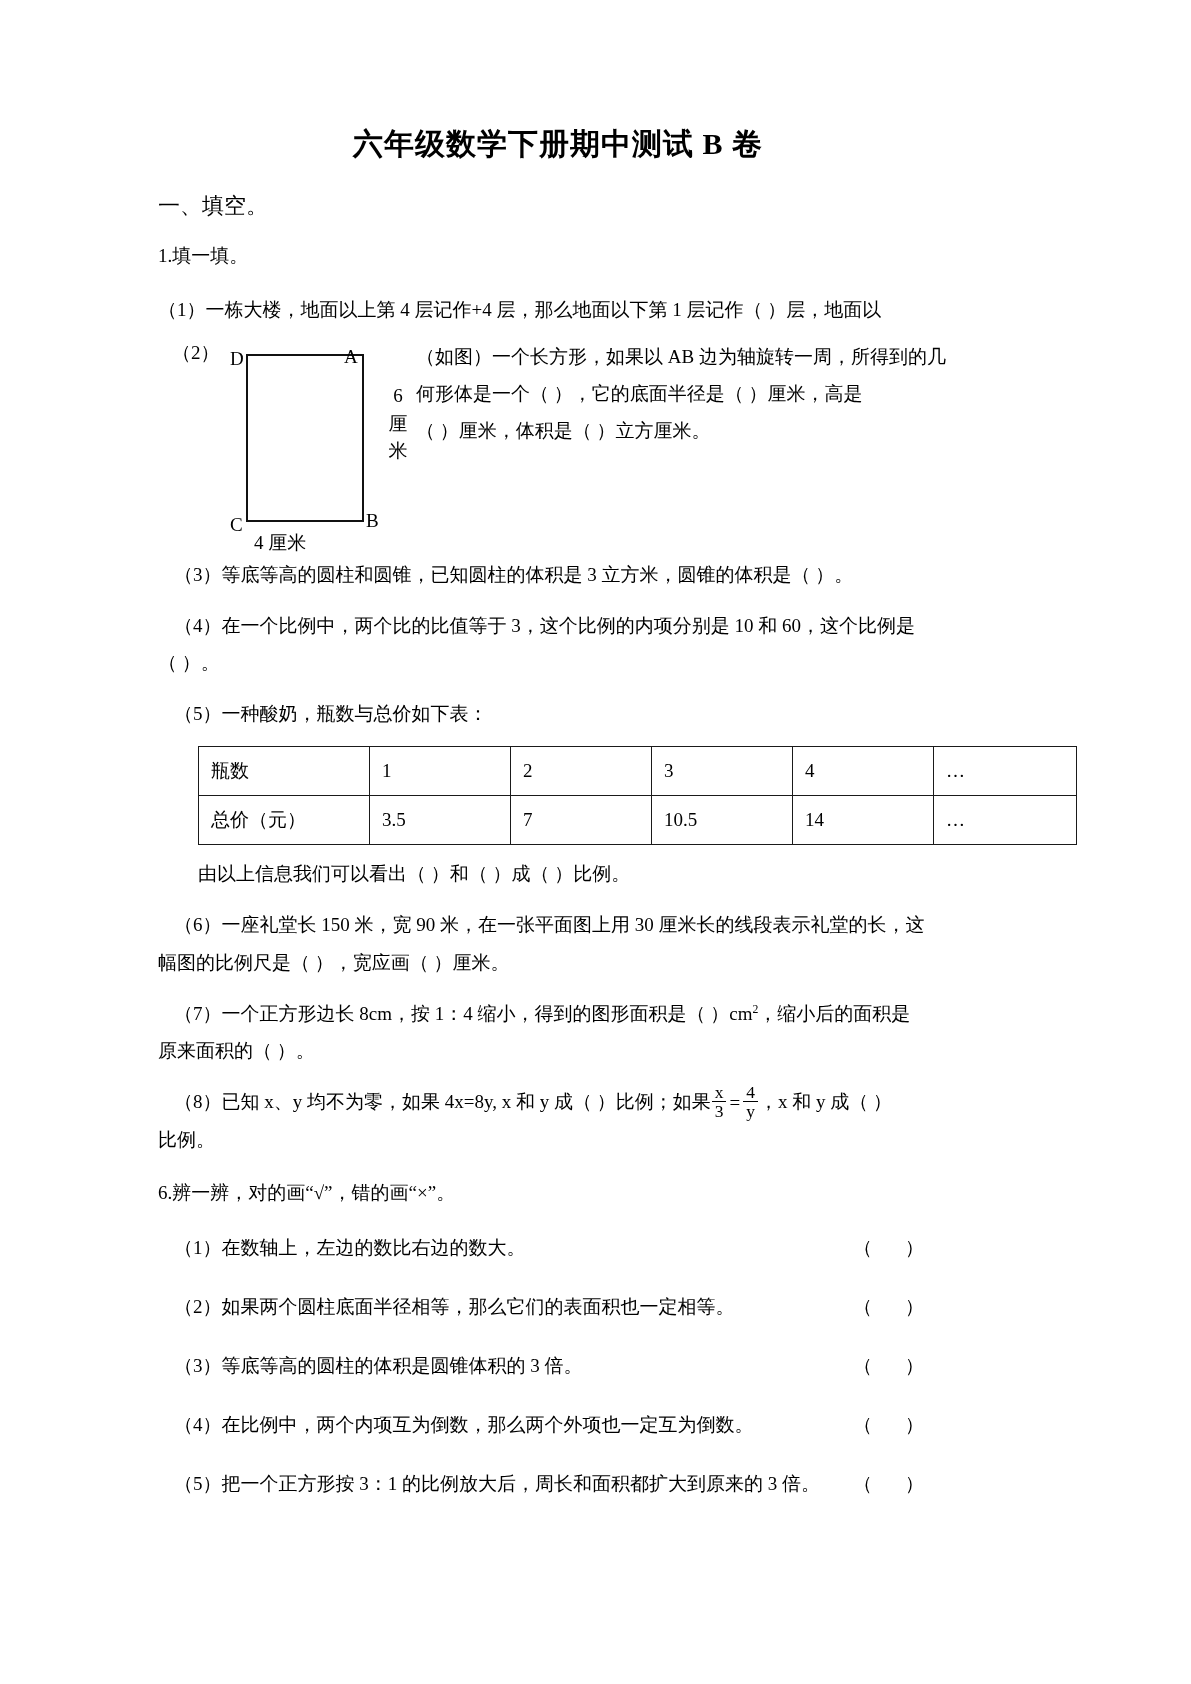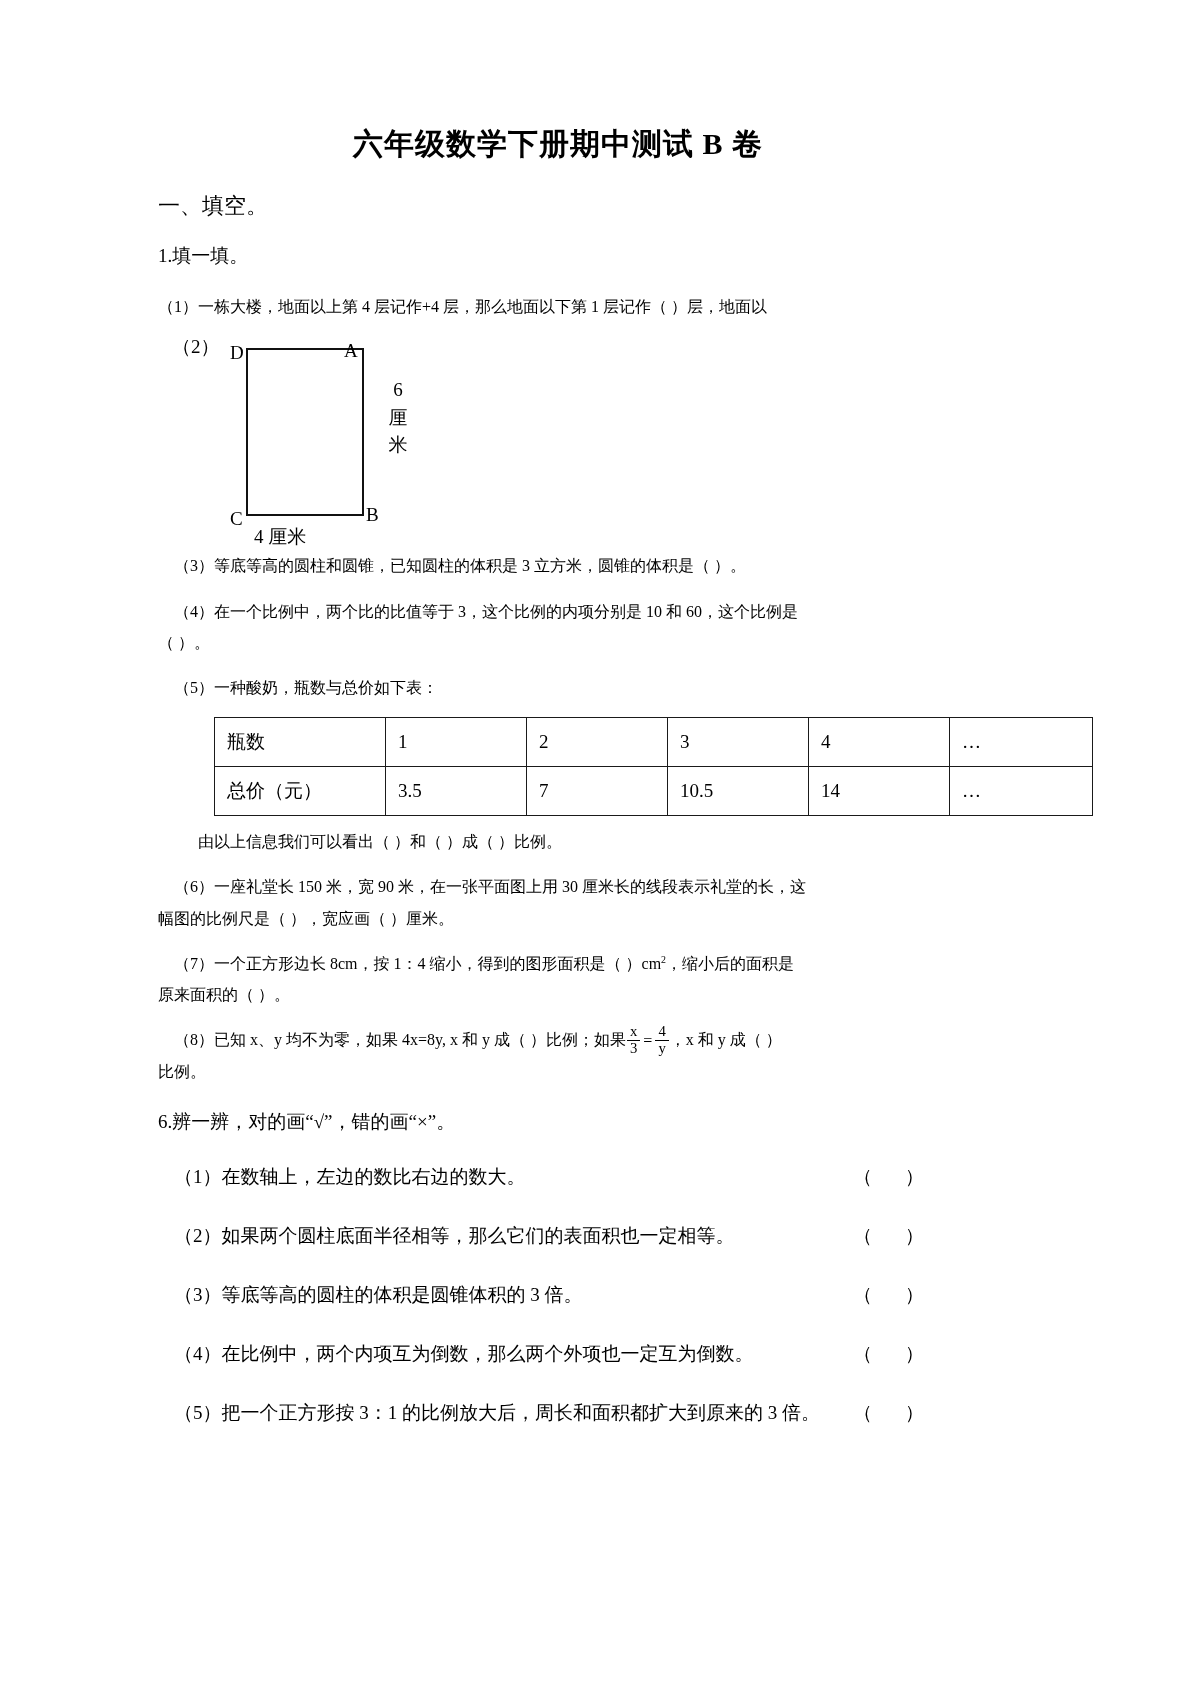--- a/index.html
+++ b/index.html
@@ -46,21 +46,21 @@
     line-height: 1.3;
   }
   .q-head {
     font-size: 19px;
     margin: 0 0 22px 0;
     line-height: 1.4;
   }
 
   
   .para {
-    font-size: 16px;
+    font-size: 19px;
     line-height: 1.95;
     margin: 0 0 6px 0;
     text-align: justify;
     text-justify: inter-ideograph;
   }
   .para.indent { text-indent: 0; padding-left: 16px; }
   .para.tight { margin-bottom: 0; }
   .gap-s { height: 8px; }
   .gap-m { height: 16px; }
 
@@ -114,21 +114,20 @@
     font-size: 19px;
     line-height: 1.95;
   }
 
   
   .tbl-wrap { margin: 14px 0 10px 40px; }
   table.yogurt {
     border-collapse: collapse;
     width: 728px;
     table-layout: fixed;
-    margin-left: 16px;
   }
   table.yogurt td {
     border: 1px solid #1a1a1a;
     height: 44px;
     padding: 2px 12px;
     font-size: 19px;
     vertical-align: middle;
   }
   table.yogurt td.rowhead { width: 146px; }
   table.yogurt td.cell { width: 116px; }
@@ -181,20 +180,25 @@
       <span class="fig-label-2">（2）</span>
 
       <div class="rect-fig"></div>
       <span class="v-D">D</span>
       <span class="v-A">A</span>
       <span class="v-C">C</span>
       <span class="v-B">B</span>
       <span class="lbl-h">6 厘 米</span>
       <span class="lbl-w">4 厘米</span>
 
+      <div class="fig-text">
+        <div>（如图）一个长方形，如果以 AB 边为轴旋转一周，所得到的几</div>
+        <div>何形体是一个（        ），它的底面半径是（    ）厘米，高是</div>
+        <div>（    ）厘米，体积是（    ）立方厘米。</div>
+      </div>
     </div>
 
     <div class="gap-m"></div>
 
     <div class="para indent">（3）等底等高的圆柱和圆锥，已知圆柱的体积是 3 立方米，圆锥的体积是（        ）。</div>
 
     <div class="gap-s"></div>
 
     <div class="para indent tight">（4）在一个比例中，两个比的比值等于 3，这个比例的内项分别是 10 和 60，这个比例是</div>
     <div class="para">（                ）。</div>

